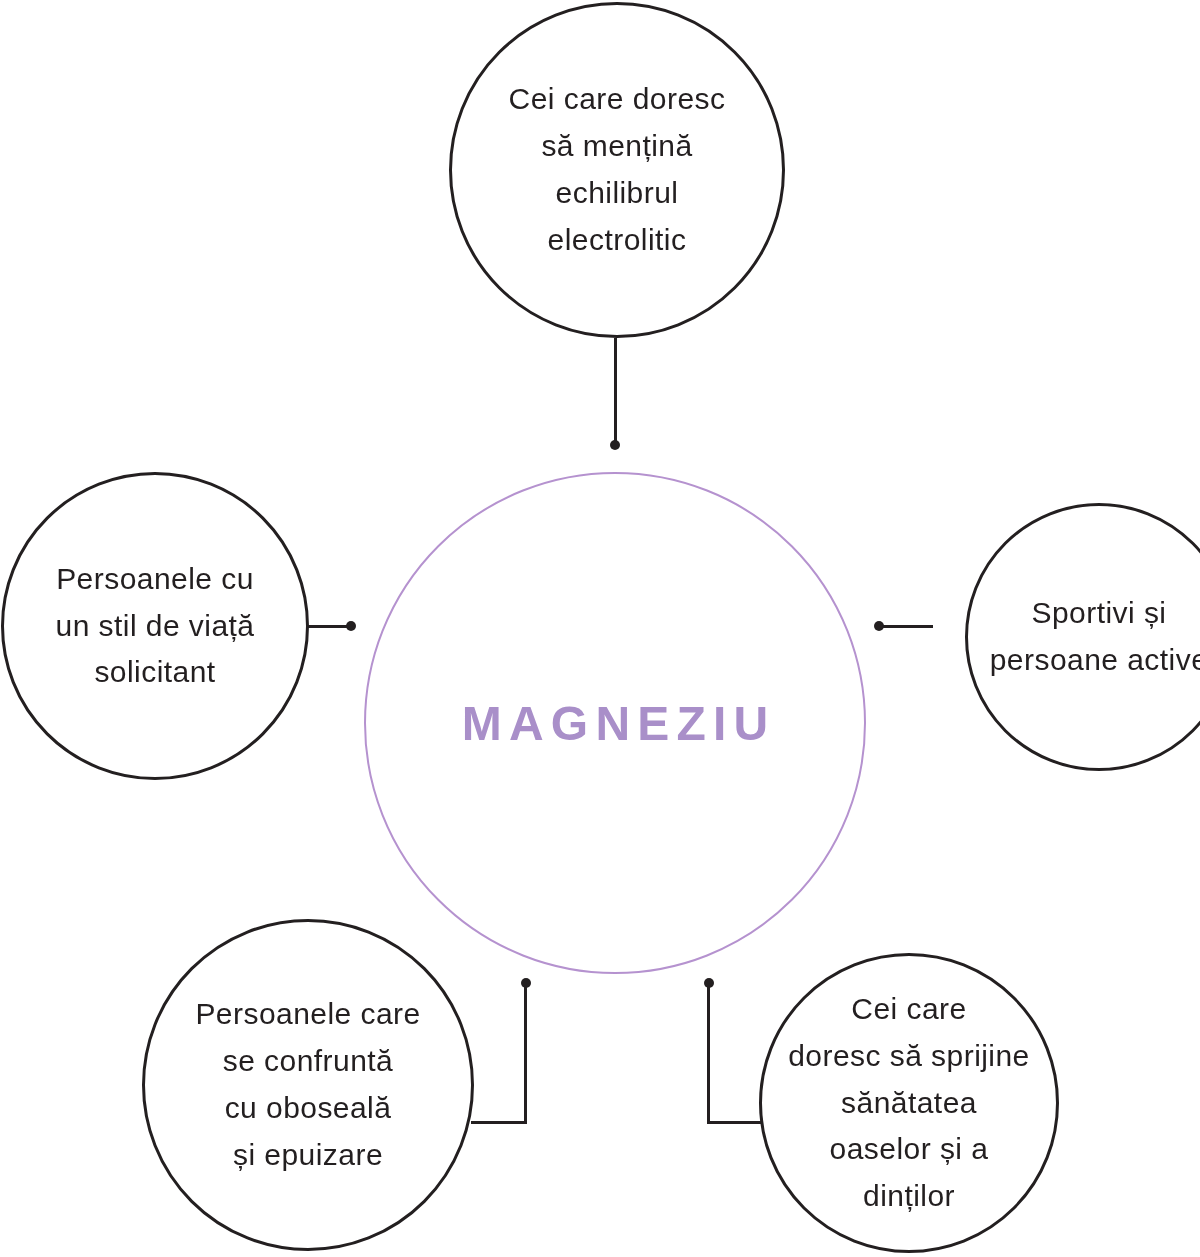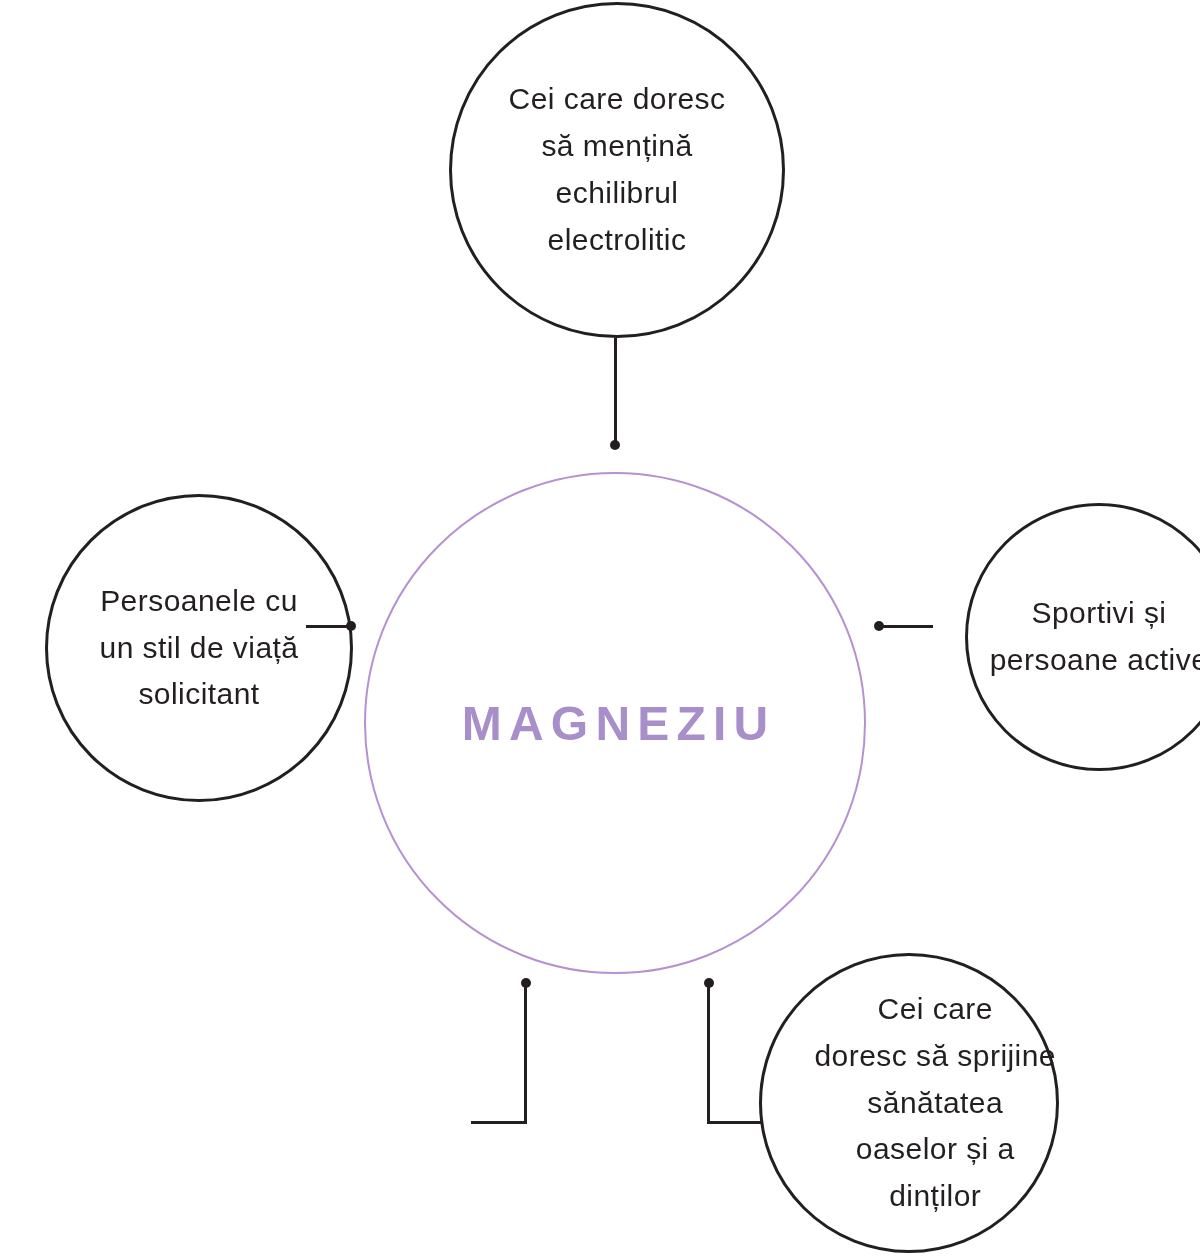--- a/index.html
+++ b/index.html
@@ -44,24 +44,24 @@
   }
   .hub span{
     font-size:48px;
     font-weight:bold;
     letter-spacing:0.15em;
     text-indent:0.15em;
     color:var(--accent_text);
   }
   
   .node-top          {left:449px; top:2px;    width:336px; height:336px;}
-  .node-left         {left:1px;   top:494px;  width:308px; height:308px;margin-left:44px;}
+  .node-left         {left:1px;   top:472px;  width:308px; height:308px;}
   .node-right        {left:965px; top:503px;  width:268px; height:268px;}
   .node-bottom-left  {left:142px; top:919px;  width:332px; height:332px;}
-  .node-bottom-right {left:759px; top:953px;  width:300px; height:300px;justify-content:flex-end;}
+  .node-bottom-right {left:759px; top:953px;  width:300px; height:300px;}
   .node-center       {left:364px; top:472px;  width:502px; height:502px;}
   
   .cline{position:absolute;background:var(--ink);}
   .cdot{position:absolute;width:10px;height:10px;border-radius:50%;background:var(--ink);}
   .conn-top-line    {left:614px; top:338px;  width:3px;   height:104px;}
   .conn-top-dot     {left:610px; top:440px;}
   .conn-left-line   {left:306px; top:625px;  width:44px;  height:3px;}
   .conn-left-dot    {left:346px; top:621px;}
   .conn-right-line  {left:881px; top:625px;  width:52px;  height:3px;}
   .conn-right-dot   {left:874px; top:621px;}
@@ -92,20 +92,26 @@
     <p>Persoanele cu
 un stil de viață
 solicitant</p>
   </div>
 
   <div class="node sat node-right">
     <p>Sportivi și
 persoane active</p>
   </div>
 
+  <div class="node sat node-bottom-left">
+    <p>Persoanele care
+se confruntă
+cu oboseală
+și epuizare</p>
+  </div>
 
   <div class="node sat node-bottom-right">
     <p>Cei care
 doresc să sprijine
 sănătatea
 oaselor și a
 dinților</p>
   </div>
 
   <div class="cline conn-top-line"></div>

